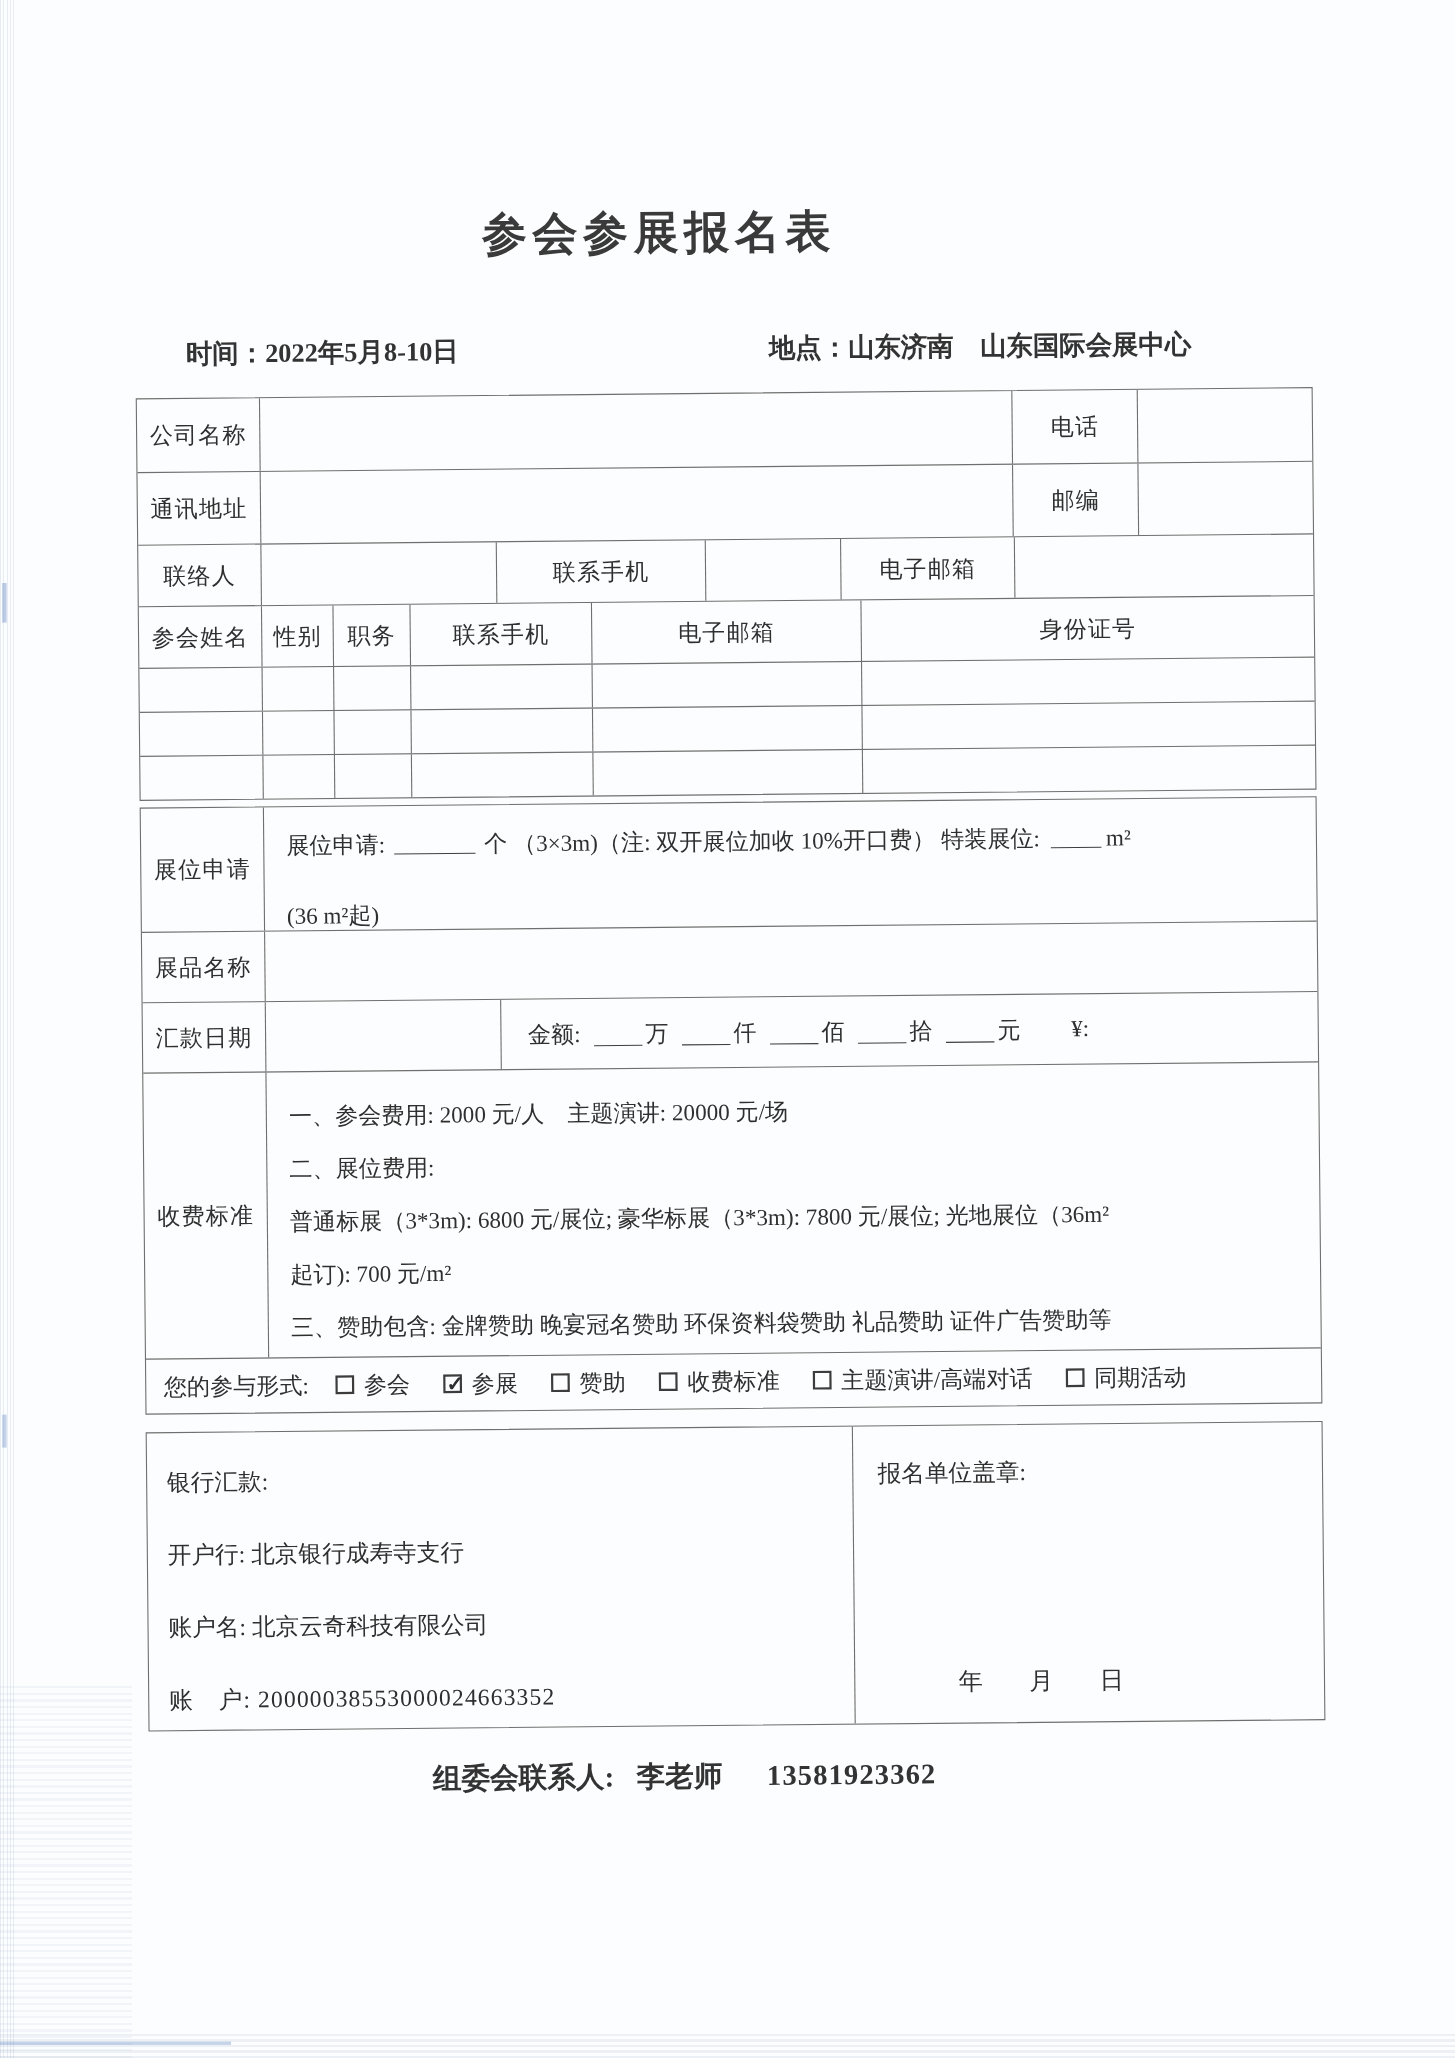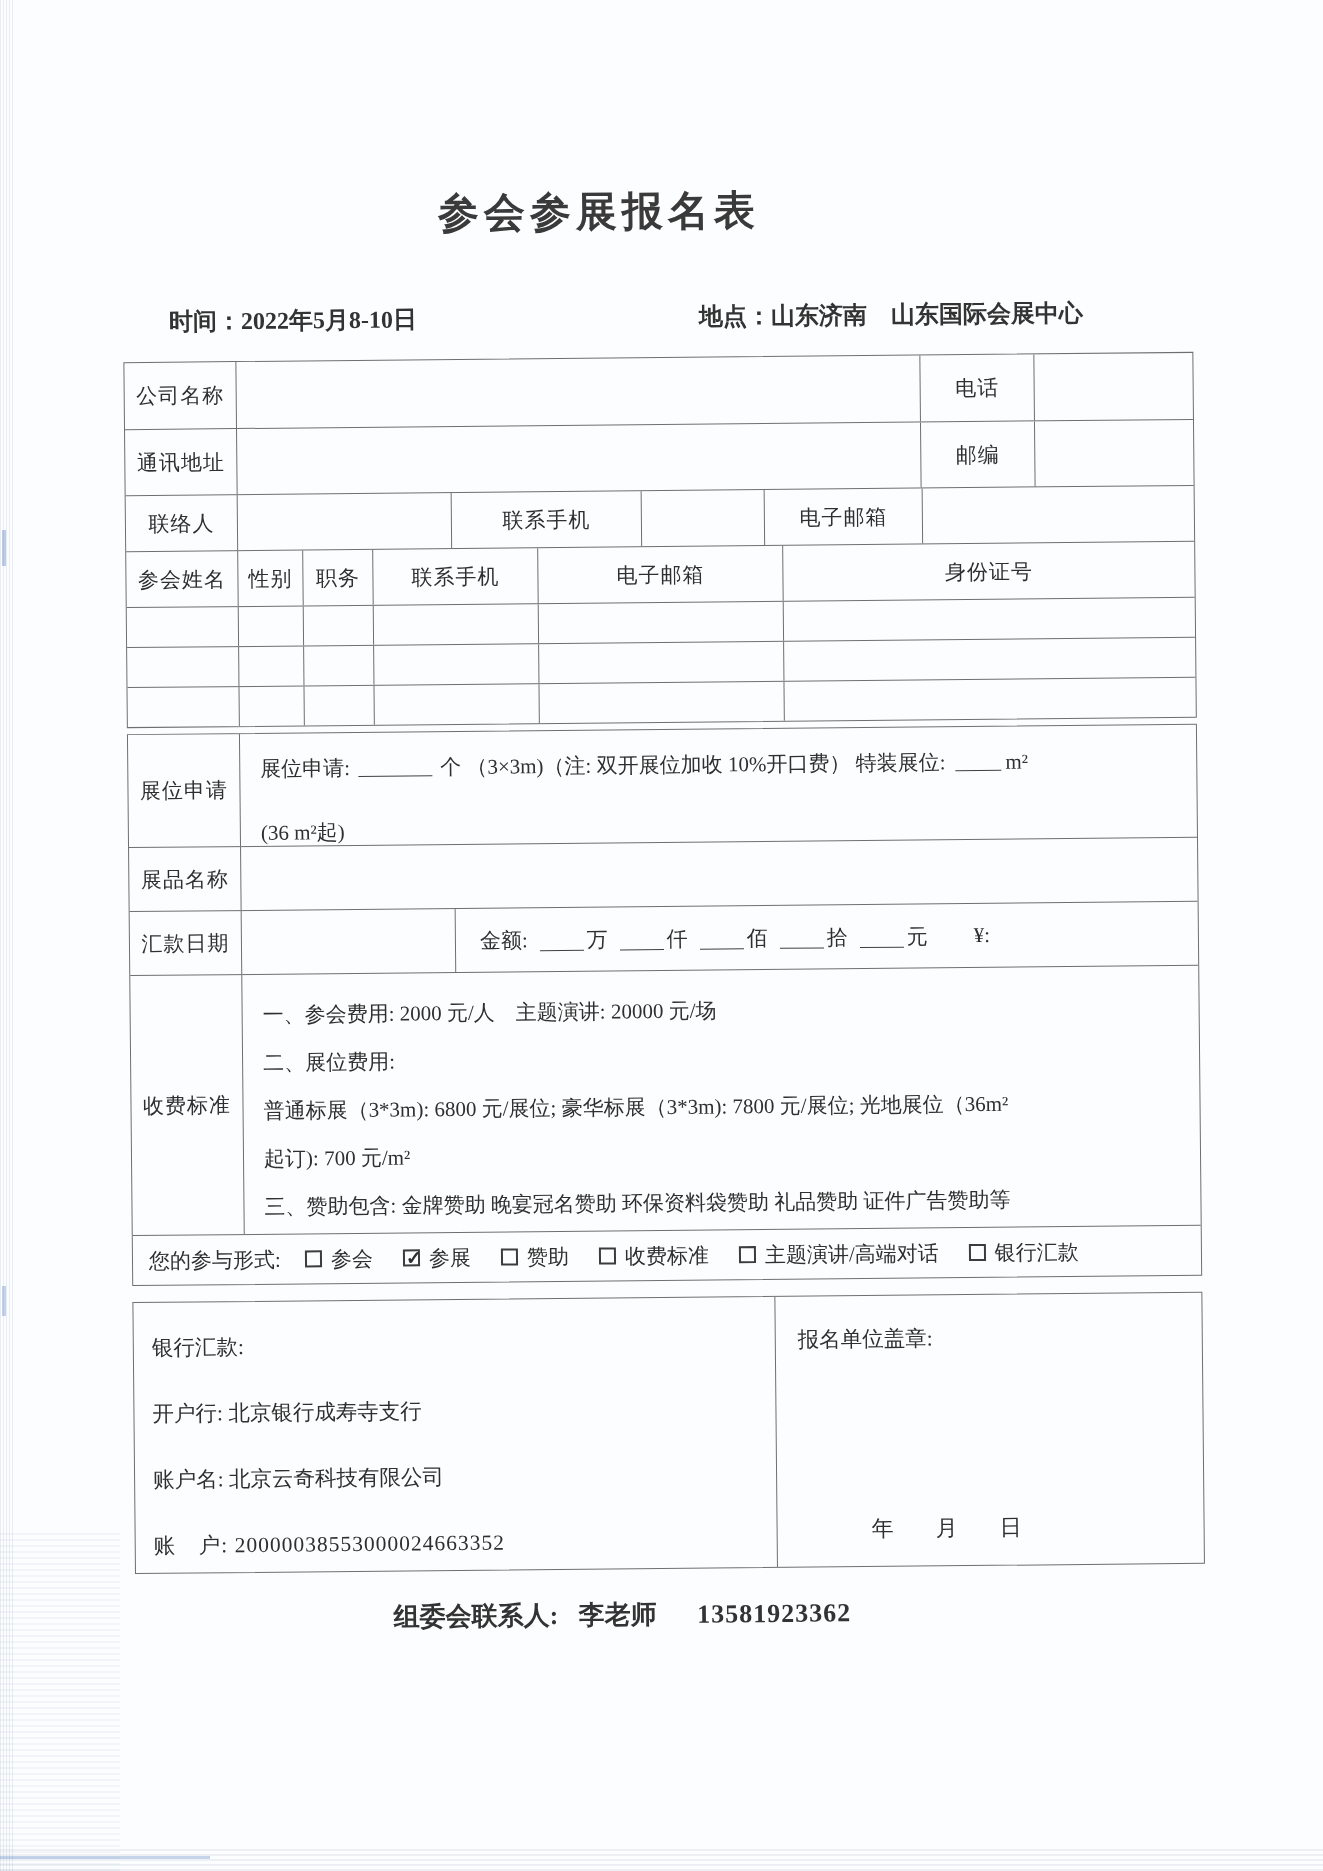--- a/index.html
+++ b/index.html
@@ -221,21 +221,21 @@
         <span class="opt">
           <span class="box"></span>
           <span>收费标准</span>
         </span>
         <span class="opt">
           <span class="box"></span>
           <span>主题演讲/高端对话</span>
         </span>
         <span class="opt">
           <span class="box"></span>
-          <span>银行汇款</span>
+          <span>同期活动</span>
         </span>
       </div>
     </div>
 
     <div class="tbl bank">
       <div class="cell bank-left w642">
         <p>银行汇款:</p>
         <p>开户行: 北京银行成寿寺支行</p>
         <p>账户名: 北京云奇科技有限公司</p>
         <p class="acct">账　户: 20000038553000024663352</p>

